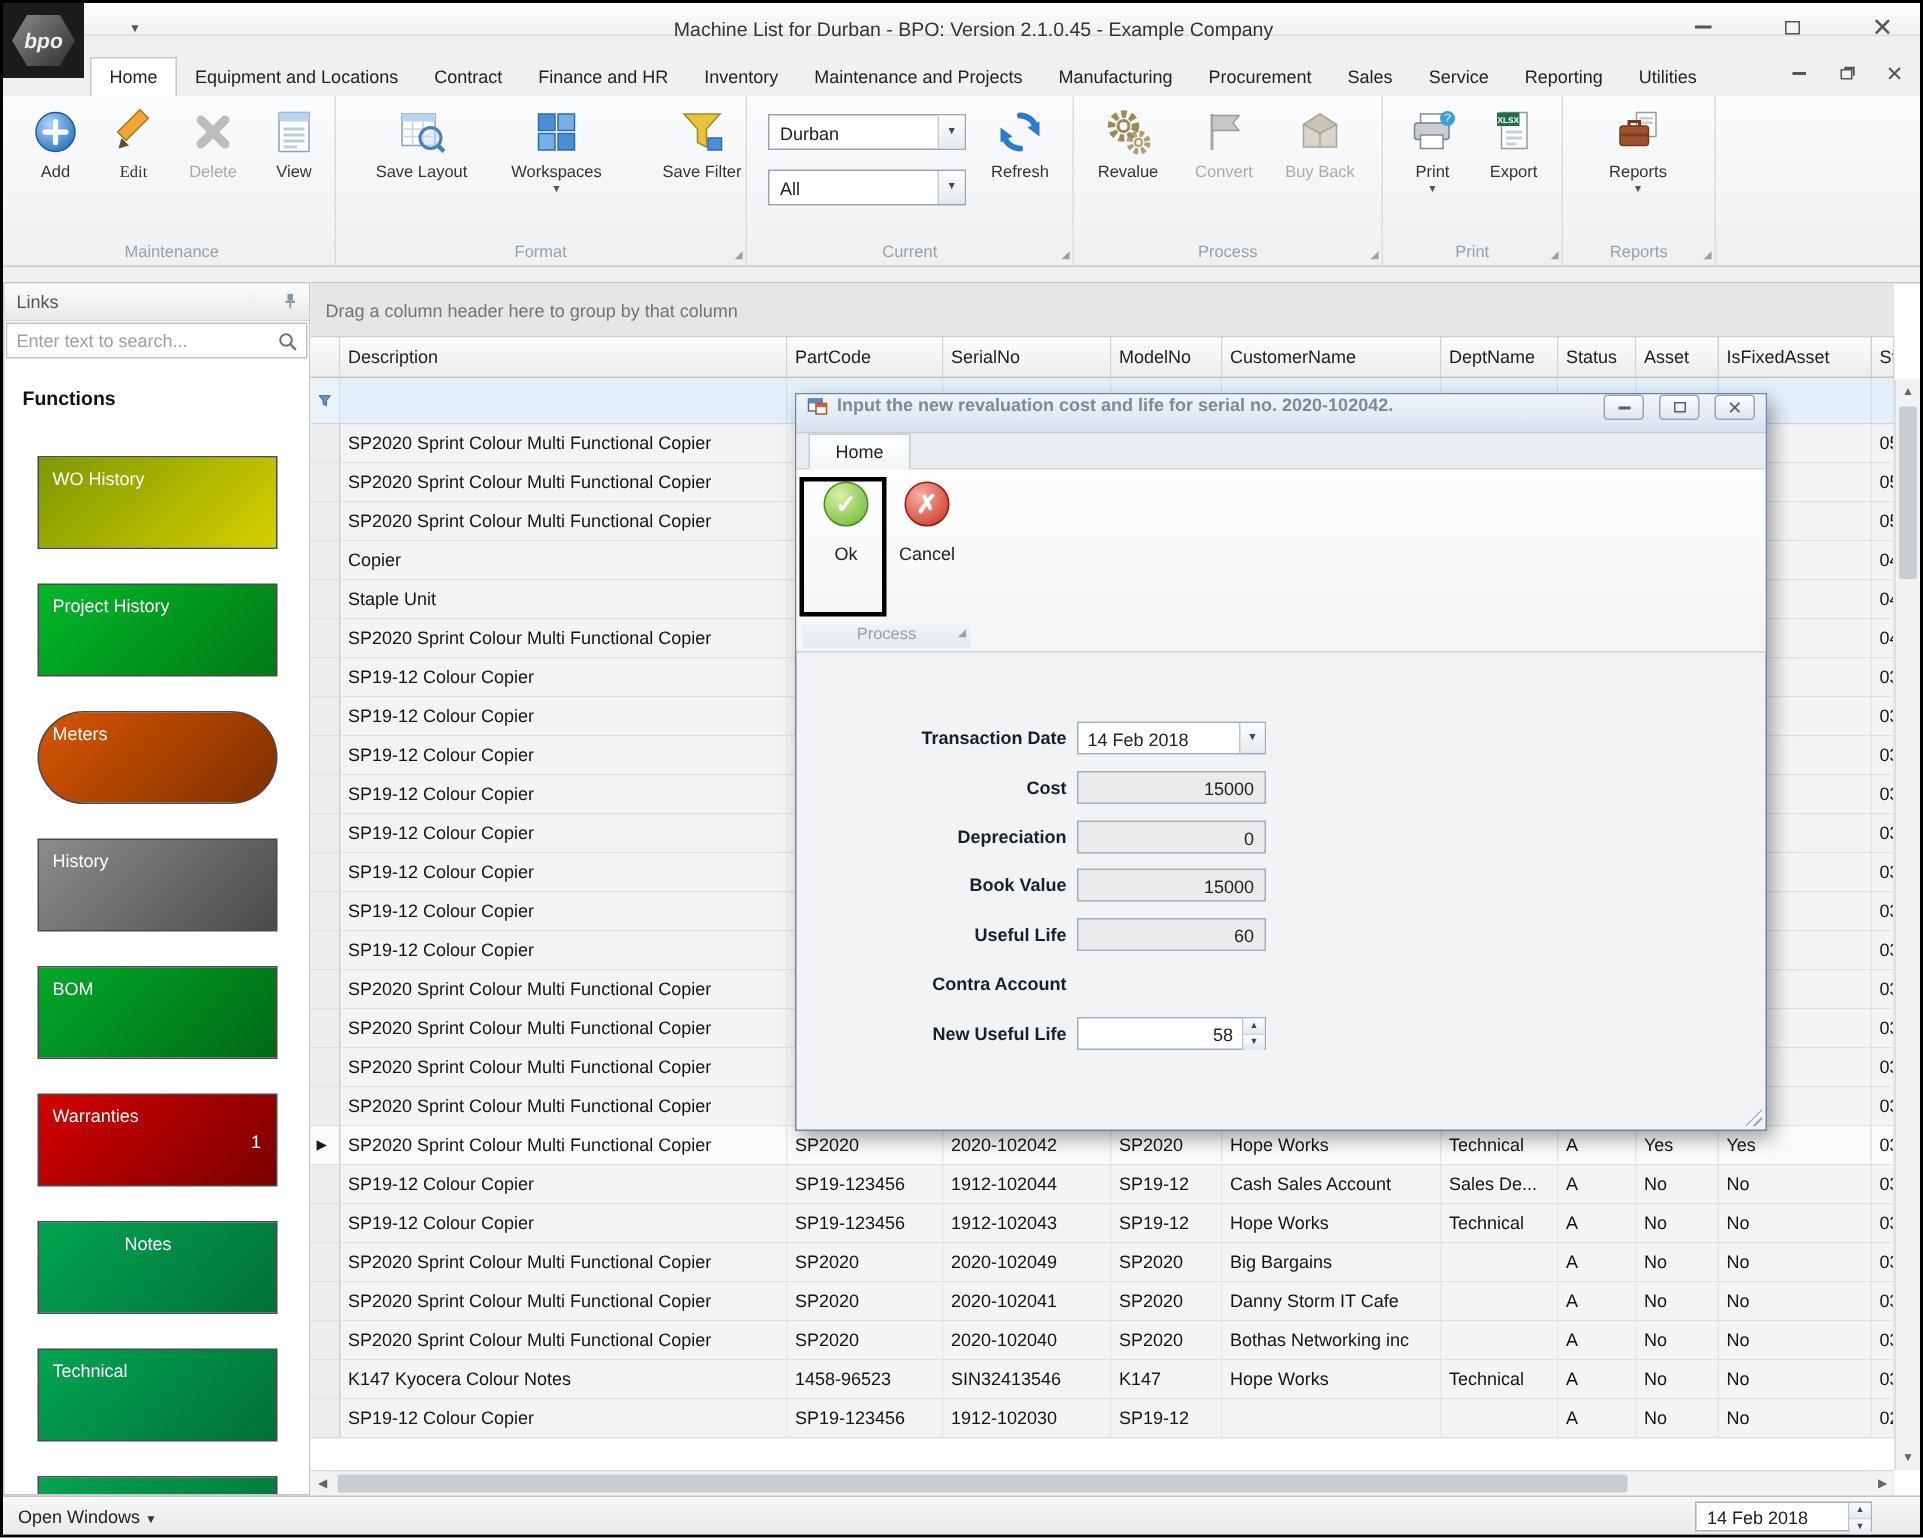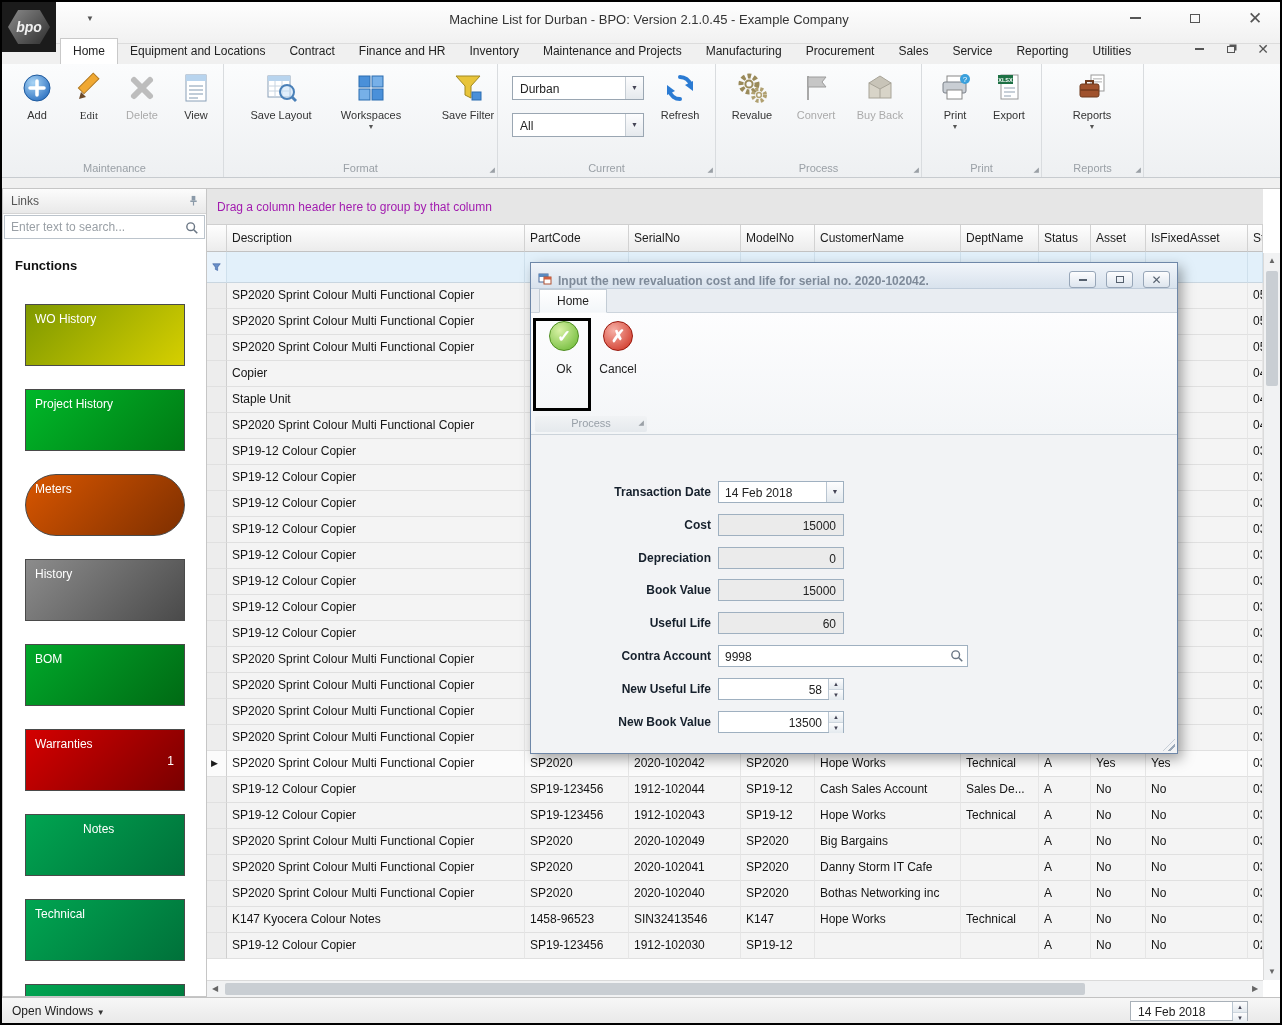--- a/index.html
+++ b/index.html
@@ -1,20 +1,20 @@
 <!DOCTYPE html>
 <html><head>
 <meta charset="utf-8">
 <style>
   * { box-sizing:border-box; margin:0; padding:0; }
   body { font-family:"Liberation Sans", sans-serif; background:#777; }
   .screen { position:relative; width:1282px; height:1025px; background:#f0f0f0; border:2px solid #000; overflow:hidden; font-size:12px; color:#222; }
 
   
-  .titlebar { position:absolute; left:16px; top:0; right:0; height:42px; background:linear-gradient(#fefefe,#f1f1f1); border-bottom:1px solid #dcdcdc; }
+  .titlebar { position:absolute; left:16px; top:0; right:0; height:22px; background:linear-gradient(#fefefe,#f1f1f1); border-bottom:1px solid #dcdcdc; }
   .title-text { position:absolute; left:200px; right:200px; top:10px; text-align:center; font-size:13px; color:#333; white-space:nowrap; overflow:hidden; }
   .logo { position:absolute; left:0; top:0; width:54px; height:50px; background:#1b1b1b; z-index:6; display:flex; align-items:center; justify-content:center; }
   .logo-hex { width:42px; height:34px; background:linear-gradient(135deg,#8a8a8a,#2e2e2e); clip-path:polygon(24% 0,76% 0,100% 50%,76% 100%,24% 100%,0 50%); display:flex; align-items:center; justify-content:center; color:#f0f0f0; font-weight:bold; font-style:italic; font-size:14px; }
   .qat { position:absolute; left:84px; top:12px; font-size:8px; color:#555; }
   .win-controls { position:absolute; right:10px; top:6px; display:flex; gap:30px; align-items:center; }
   .wc { width:30px; height:20px; display:flex; align-items:center; justify-content:center; color:#555; }
   .wc .minbar { width:11px; height:2px; background:#555; }
   .wc .maxbox { width:10px; height:9px; border:1.5px solid #555; }
   .wc.close { font-size:17px; line-height:1; }
 
@@ -51,21 +51,21 @@
   .searchbox input::placeholder { color:#9aa0a6; }
   .mag-abs { position:absolute; right:5px; top:5px; }
   .fn-title { padding:18px 12px 6px; font-size:13px; font-weight:bold; color:#111; }
   .fn-btn { position:absolute; left:22px; width:160px; height:62px; border:1px solid #4a4a4a; color:#fff; font-size:12px; padding:7px 9px; }
   .fn-badge { position:absolute; right:10px; top:24px; font-size:12px; color:#fff; }
   .fn-partial { position:absolute; left:22px; width:160px; height:60px; border:1px solid #4a4a4a; }
 
   
   .gridarea { position:absolute; left:205px; top:186px; right:0; bottom:26px; background:#fff; border-top:1px solid #c6c6c6; }
   .gwrap { position:absolute; left:0; top:0; right:17px; bottom:17px; overflow:hidden; }
-  .group-hint { height:36px; background:#e6e6e6; color:#a21caf; padding:11px 10px; font-size:12px; border-bottom:1px solid #cfcfcf; }
+  .group-hint { height:36px; background:#e6e6e6; color:#737373; padding:11px 10px; font-size:12px; border-bottom:1px solid #cfcfcf; }
   .gridrow { display:grid; grid-template-columns:20px 298px 104px 112px 74px 146px 78px 52px 55px 102px minmax(10px,1fr); }
   .hc { height:27px; background:linear-gradient(#fefefe,#ececec); border-right:1px solid #d2d2d2; border-bottom:1px solid #c2c2c2; padding:6px 5px; font-size:12px; color:#1c1c1c; white-space:nowrap; overflow:hidden; }
   .fc { height:31px; background:#e2f0fa; border-right:1px solid #cfe0ec; border-bottom:1px solid #c9d6e0; padding:6px 5px; }
   .fc.ind-f { display:flex; align-items:center; justify-content:center; background:#e9f3fb; }
   .c { height:26px; background:#f4f4f4; border-right:1px solid #e6e6e6; border-bottom:1px solid #e0e0e0; padding:5px 5px; font-size:12px; color:#141414; white-space:nowrap; overflow:hidden; }
   .c.ind { background:#ededed; border-right:1px solid #cfcfcf; position:relative; }
   .grow.selected .c { background:#fbfbfb; }
   .grow.selected .c.ind::after { content:"▶"; position:absolute; left:4px; top:7px; font-size:9px; color:#1a1a1a; }
   
   .vsb { position:absolute; right:0; top:64px; width:17px; bottom:17px; background:#f1f2f3; border-left:1px solid #dadada; }
@@ -79,21 +79,21 @@
   
   .statusbar { position:absolute; left:0; right:0; bottom:0; height:26px; background:linear-gradient(#f7f7f7,#e9e9e9); border-top:1px solid #c2c2c2; }
   .ow { position:absolute; left:10px; top:6px; font-size:12px; color:#222; }
   .ow .darr { font-size:8px; color:#333; }
   .date-edit { position:absolute; right:32px; top:3px; width:118px; height:20px; background:#fff; border:1px solid #a8b0b8; font-size:12px; }
   .date-edit .dval { position:absolute; left:7px; top:3px; }
   .date-edit .spinb { height:18px; }
 
   
   .dialog { position:absolute; left:528px; top:260px; width:648px; height:492px; background:#f2f3f5; border:1px solid #6e87a8; box-shadow:4px 5px 12px rgba(0,0,0,.35); z-index:40; }
-  .dlg-titlebar { height:26px; background:linear-gradient(#f1f5fa,#d8e2ed); border-bottom:1px solid #c0cddb; display:flex; align-items:flex-end; gap:6px; padding:0 7px; }
+  .dlg-titlebar { height:26px; background:linear-gradient(#f1f5fa,#d8e2ed); border-bottom:1px solid #c0cddb; display:flex; align-items:flex-start; gap:6px; padding:0 7px; }
   .dlg-title-text { flex:1; color:#7e8a99; font-weight:bold; font-size:12px; white-space:nowrap; overflow:hidden; }
   .tbtn { width:27px; height:17px; border:1px solid #97a6b8; border-radius:3px; background:linear-gradient(#fdfdfe,#dde5ee); margin-left:4px; display:flex; align-items:center; justify-content:center; color:#55606e; }
   .tbtn .minbar { width:8px; height:2px; background:#55606e; }
   .tbtn .maxbox { width:8px; height:7px; border:1.2px solid #55606e; }
   .tbtn.close { font-size:12px; }
   .dlg-tabs { position:absolute; left:0; right:0; top:26px; height:24px; background:#e9edf2; border-bottom:1px solid #ccd4dc; }
   .dlg-tab { position:absolute; left:8px; bottom:-1px; padding:4px 17px; background:linear-gradient(#ffffff,#f3f6f9); border:1px solid #c3ccd5; border-bottom:1px solid #f6f8fa; font-size:12px; color:#222; }
   .dlg-ribbon { position:absolute; left:0; right:0; top:50px; height:122px; background:linear-gradient(#fdfdfe,#f3f5f7); border-bottom:1px solid #ccd3da; }
   .dbtn { position:absolute; top:8px; width:46px; text-align:center; font-size:12px; color:#222; }
   .bicon { width:30px; height:30px; border-radius:50%; margin:0 auto 11px; color:#fff; font-size:17px; font-weight:bold; line-height:29px; text-align:center; }
@@ -824,47 +824,30 @@
           </div>
         </div>
         <div class="frow">
           <div class="flabel">Useful Life</div>
           <div class="fctl readonly">
             <div class="fval" style="display: block;">60</div>
           </div>
         </div>
         <div class="frow">
           <div class="flabel">Contra Account</div>
-          <div class="fctl lookup">
-            <div class="fval" style="display: block;">9998</div>
-            <div style="position: absolute; right: 3px; top: 3px;"><svg viewBox="0 0 16 16" width="14" height="14">
-                <circle cx="6.5" cy="6.5" r="4.4" fill="none" stroke="#6a7684" stroke-width="1.6"></circle>
-                <line x1="10" y1="10" x2="14" y2="14" stroke="#6a7684" stroke-width="1.8"></line>
-              </svg></div>
-          </div>
         </div>
         <div class="frow">
           <div class="flabel">New Useful Life</div>
           <div class="fctl spin">
             <div class="fval" style="display: block;">58</div>
             <div class="spinb">
               <i>▲</i>
               <i>▼</i>
             </div>
           </div>
         </div>
-        <div class="frow">
-          <div class="flabel">New Book Value</div>
-          <div class="fctl spin">
-            <div class="fval" style="display: block;">13500</div>
-            <div class="spinb">
-              <i>▲</i>
-              <i>▼</i>
-            </div>
-          </div>
-        </div>
       </div>
     <div class="grip"></div>
   </div>
 
   <div class="annot"></div>
 
 </div>
 
 </body></html>

